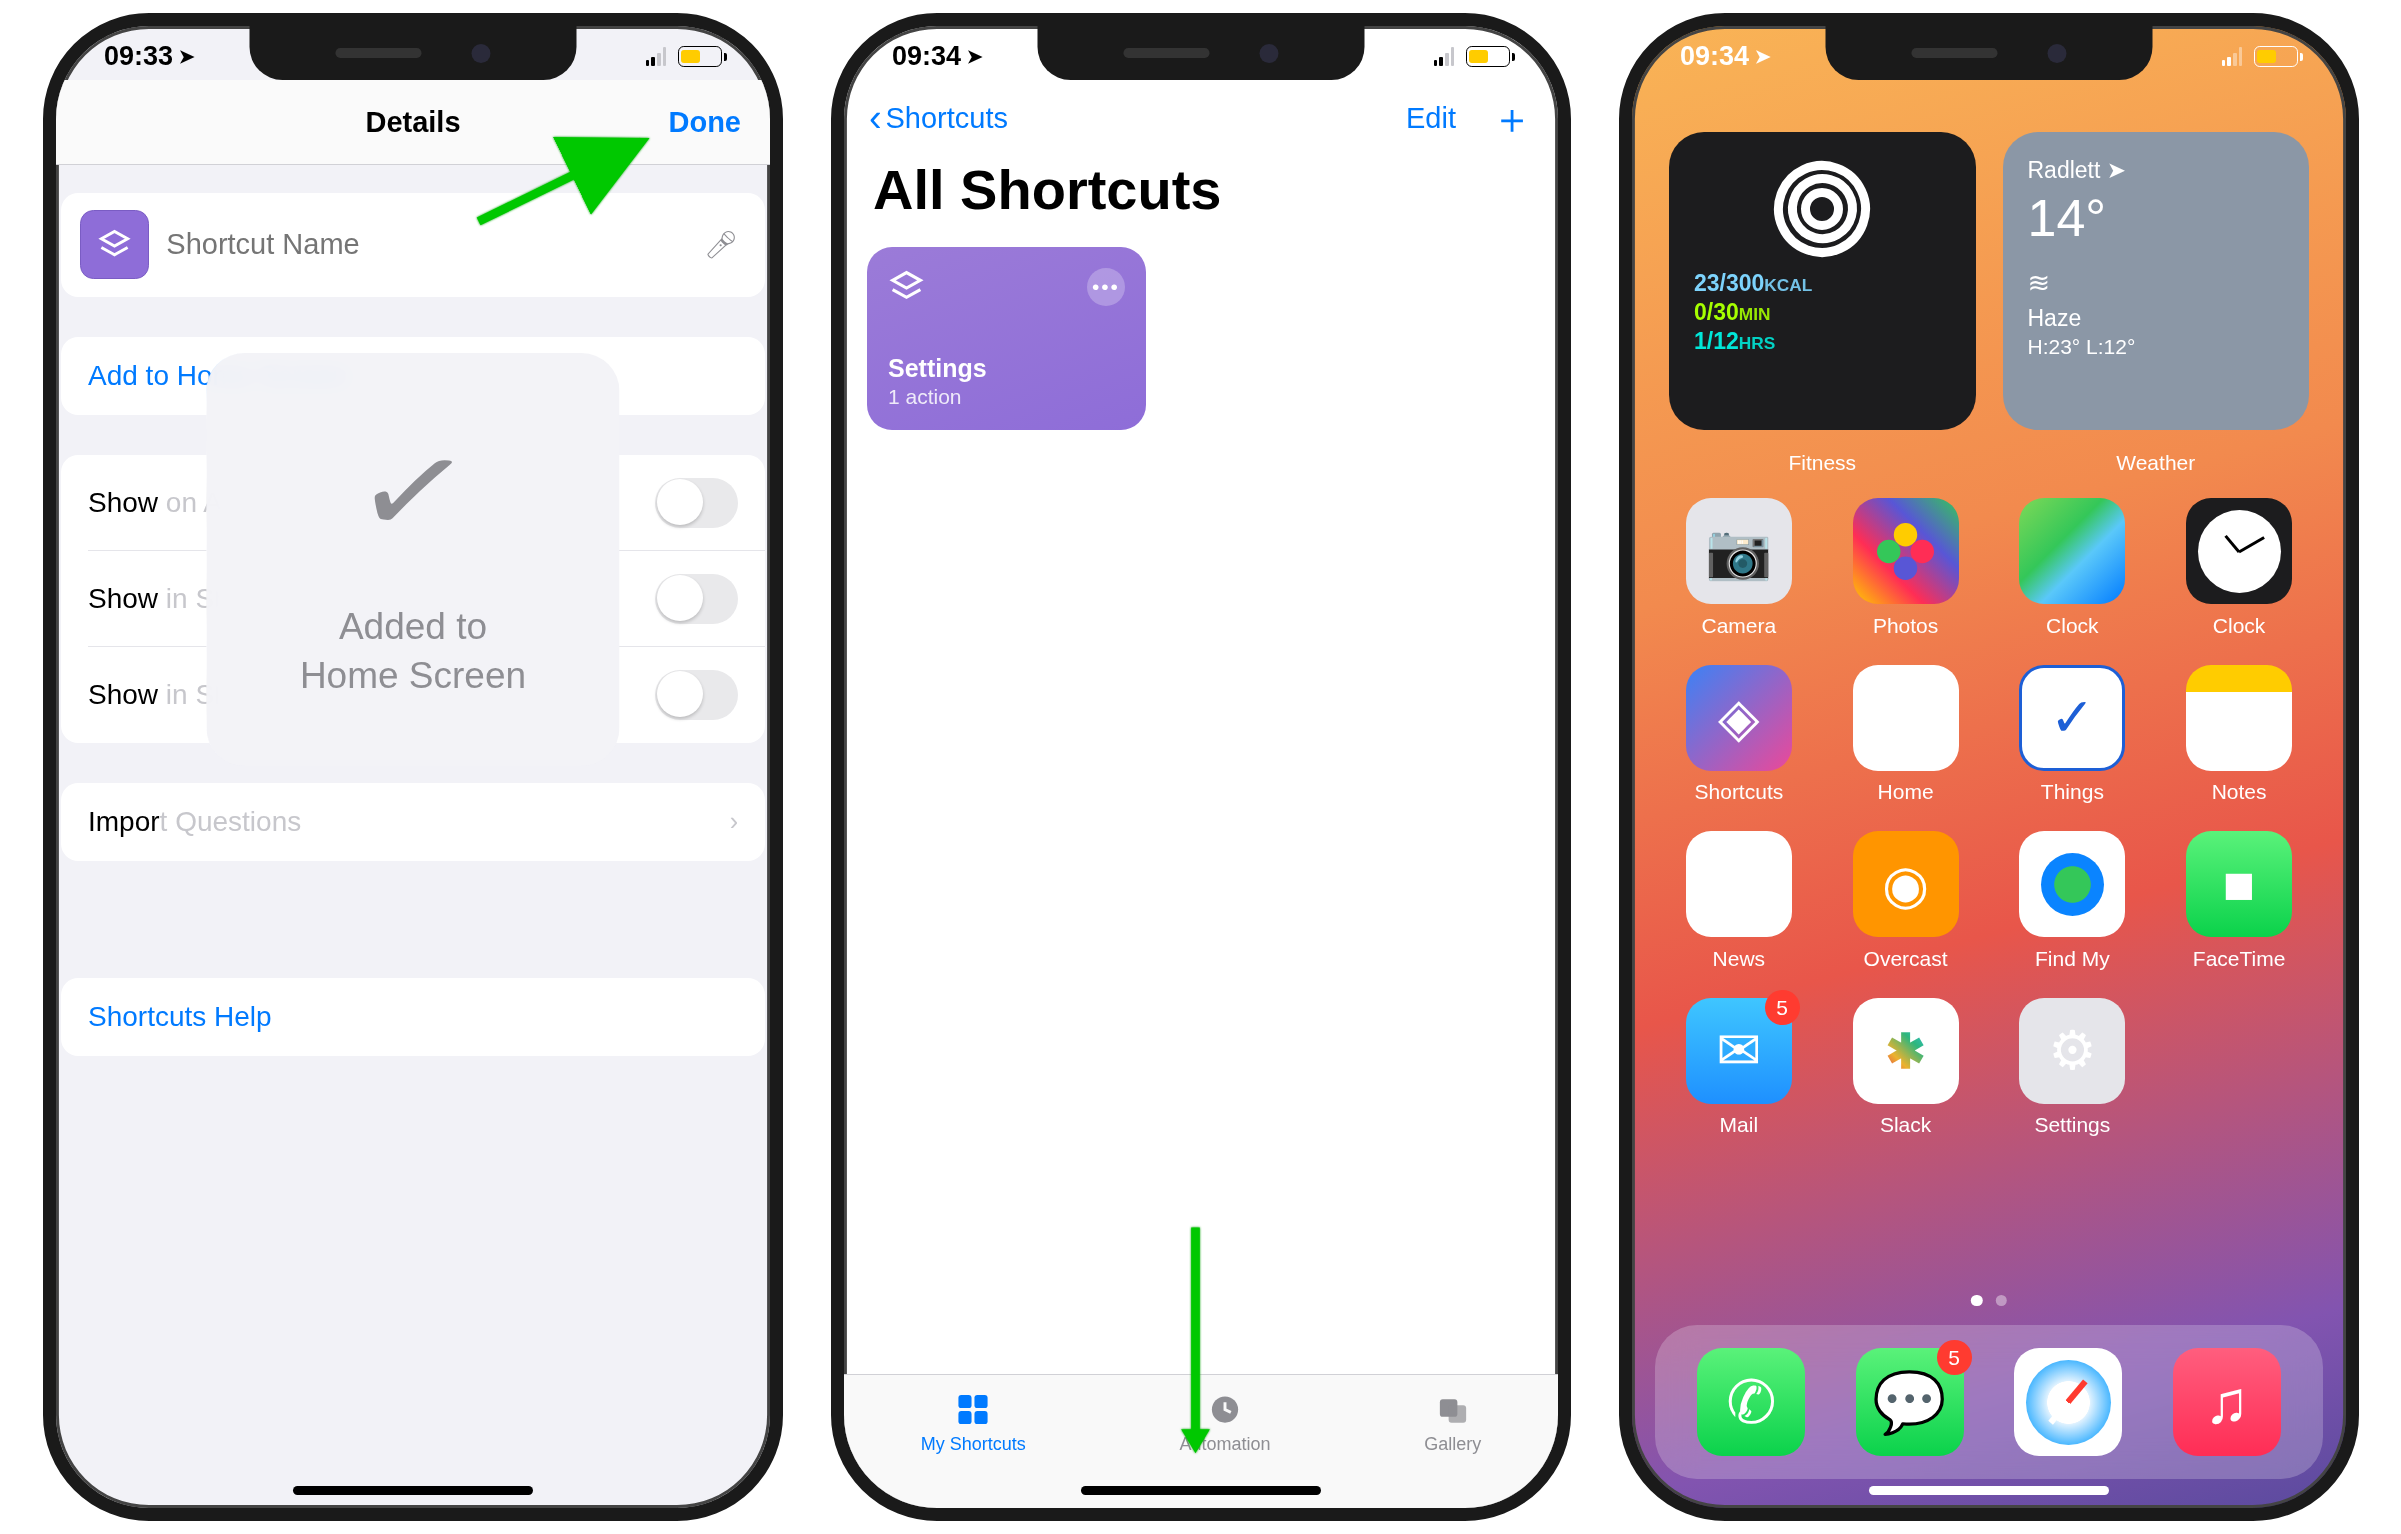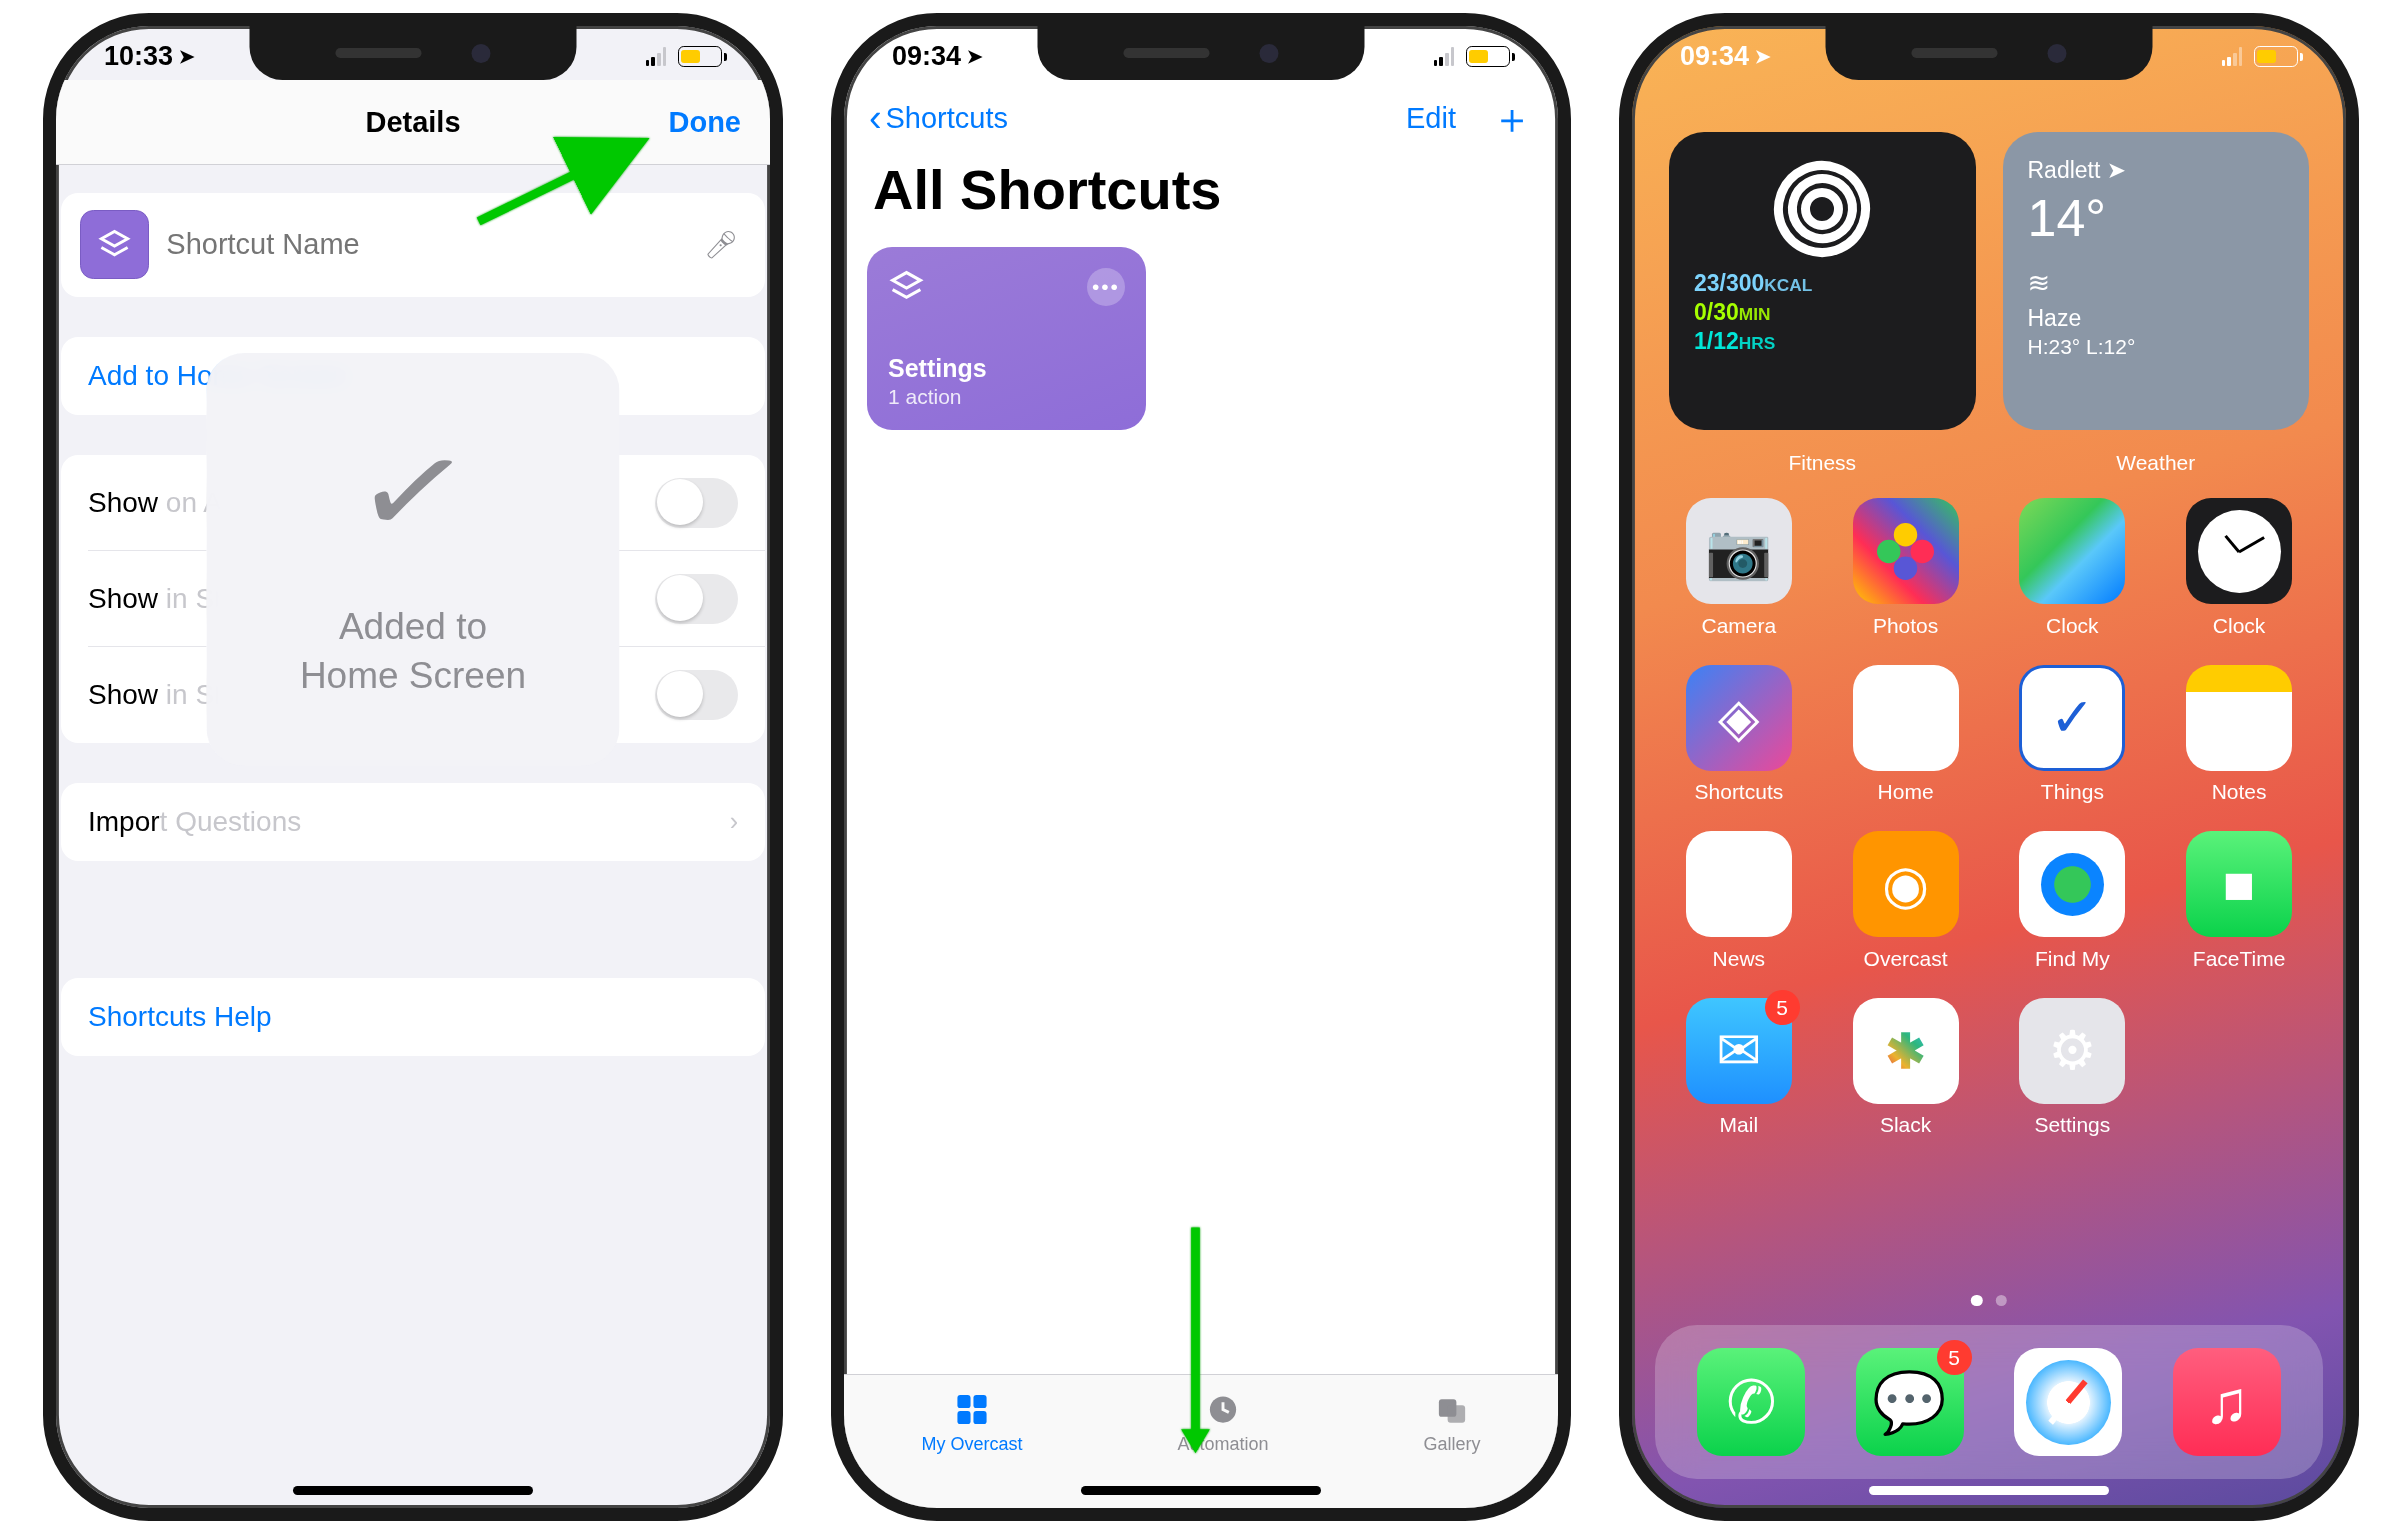--- a/index.html
+++ b/index.html
@@ -144,21 +144,21 @@
 </head>
 <body>
 
 <div class="phone s1">
   <div class="notch">
       <span class="speaker"></span>
       <span class="camera"></span>
     </div>
   <div class="status">
     <div class="left">
-        <span>10:33</span>
+        <span>09:33</span>
         <span class="loc-icon">➤</span>
       </div>
     <div class="right">
       <span class="sig-bars">
           <span></span>
           <span></span>
           <span></span>
           <span></span>
         </span>
       <span><svg viewBox="0 0 24 18">
@@ -295,21 +295,21 @@
   <div class="tabbar">
     <div class="tab active">
         <span class="ti">
           <svg viewBox="0 0 24 24" fill="#007aff">
             <rect x="2" y="2" width="9" height="9" rx="2"></rect>
             <rect x="13" y="2" width="9" height="9" rx="2"></rect>
             <rect x="2" y="13" width="9" height="9" rx="2"></rect>
             <rect x="13" y="13" width="9" height="9" rx="2"></rect>
           </svg>
         </span>
-        <span>My Overcast</span>
+        <span>My Shortcuts</span>
       </div>
     <div class="tab">
         <span class="ti">
           <svg viewBox="0 0 24 24" fill="#8e8e93">
             <circle cx="12" cy="12" r="9"></circle>
             <path d="M12 7v5l4 2" stroke="#f9f9f9" stroke-width="2" fill="none"></path>
           </svg>
         </span>
         <span>Automation</span>
       </div>

